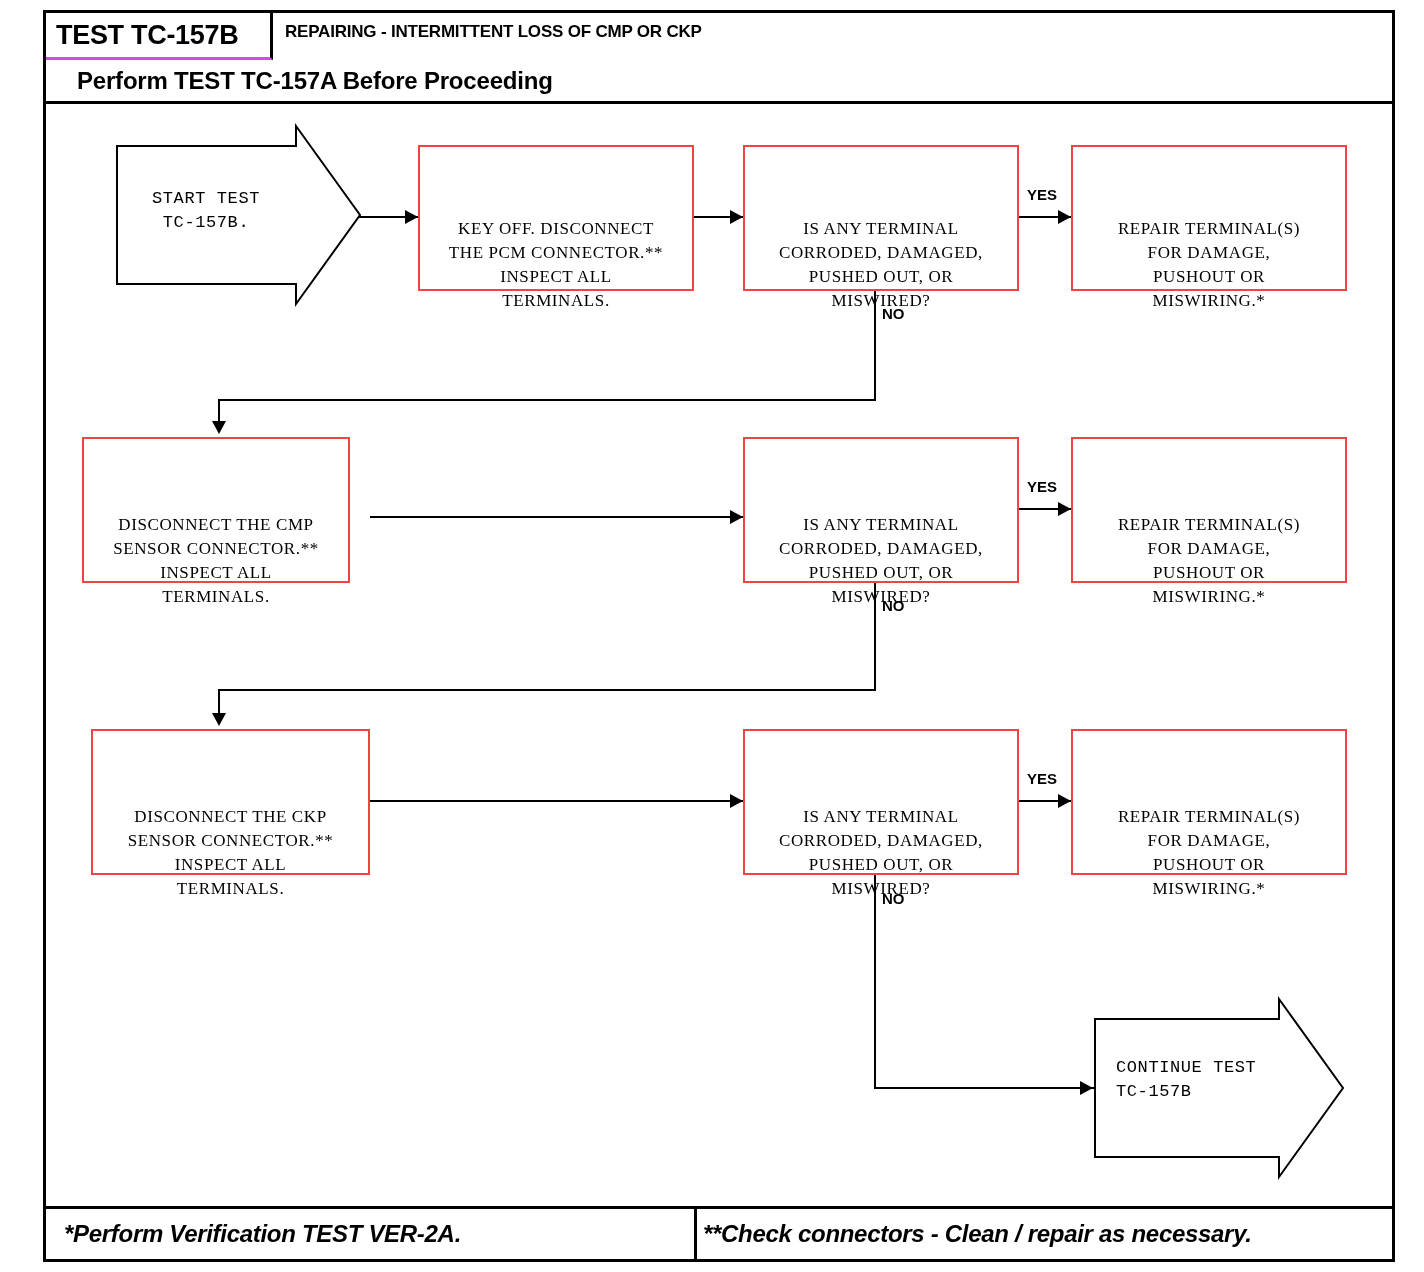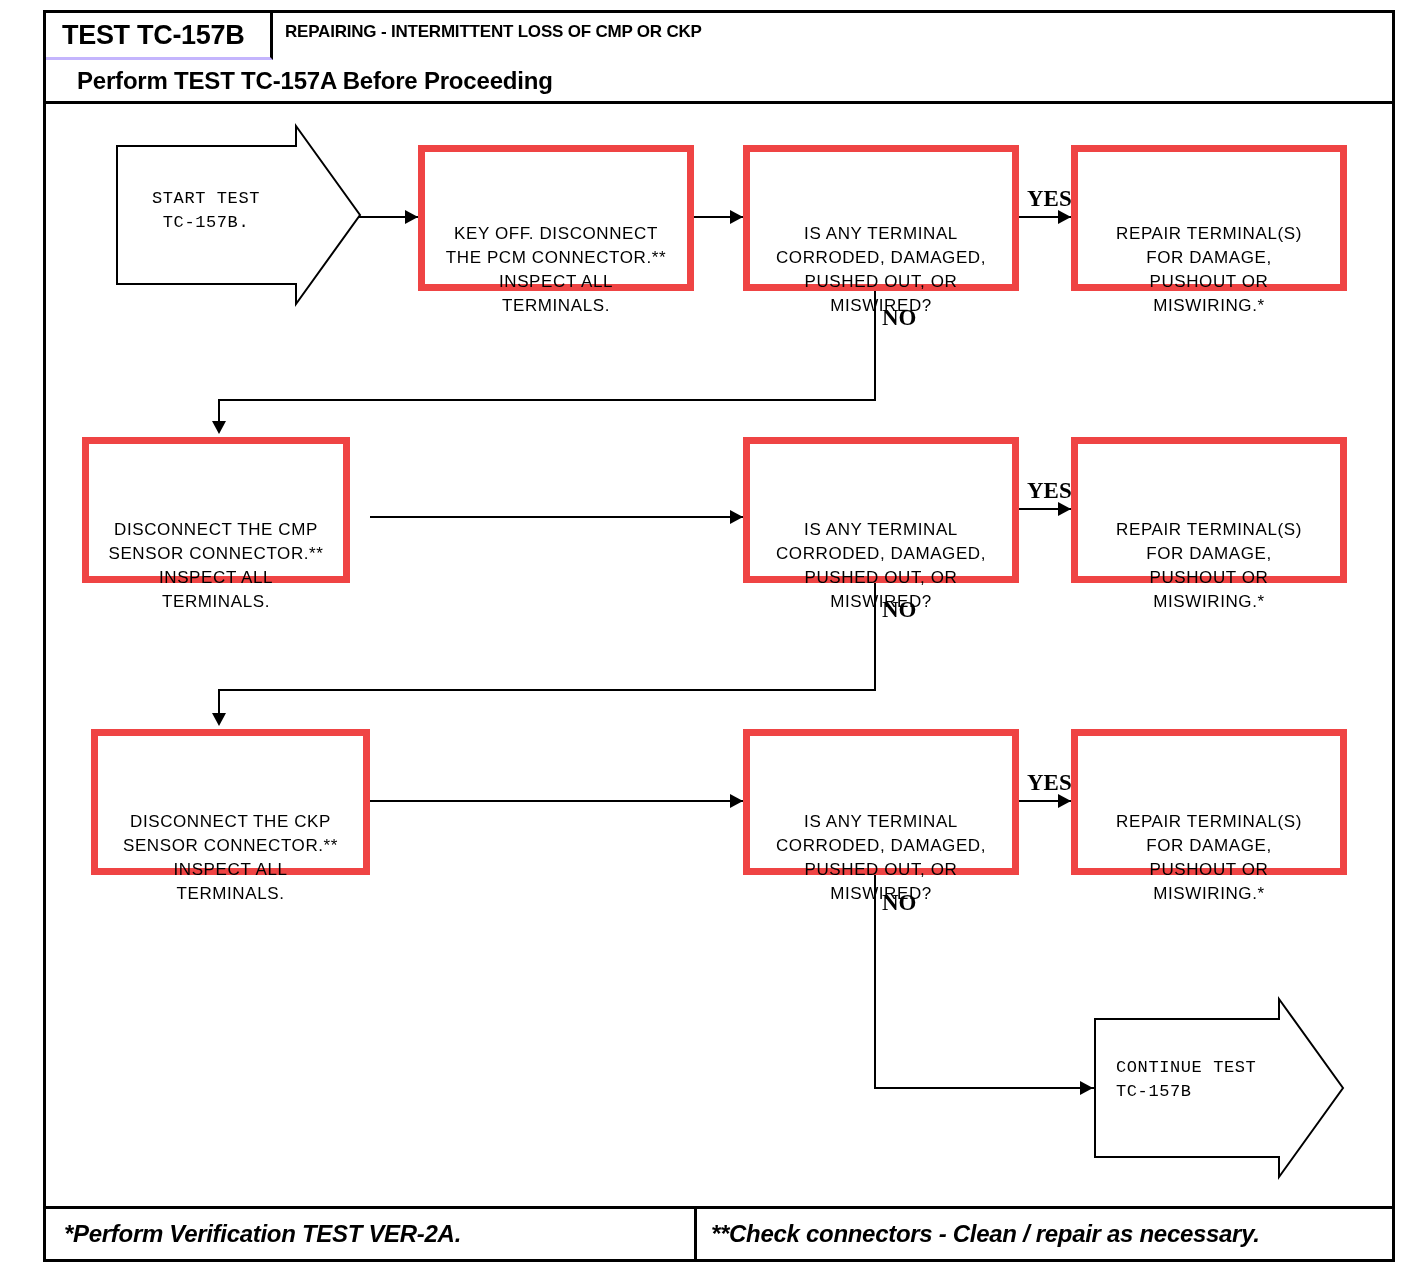--- a/index.html
+++ b/index.html
@@ -28,25 +28,25 @@
   }
 
   
   .hdr-title-cell {
     position: absolute;
     left: 46px;
     top: 13px;
     width: 227px;
     height: 47px;
     border-right: 3px solid #000;
-    border-bottom: 3px solid #c4b5fd;
+    border-bottom: 3px solid #d946ef;
     box-sizing: border-box;
     display: flex;
     align-items: center;
-    padding-left: 16px;
+    padding-left: 10px;
   }
   .hdr-title-text {
     font-size: 27px;
     font-weight: bold;
     letter-spacing: -0.3px;
     white-space: nowrap;
   }
   .hdr-main-text {
     position: absolute;
     left: 285px;
@@ -95,37 +95,37 @@
   .footer-left {
     left: 0;
     width: 651px;
     border-right: 3px solid #000;
     box-sizing: border-box;
     padding-left: 18px;
   }
   .footer-right {
     left: 651px;
     width: 695px;
-    padding-left: 14px;
+    padding-left: 6px;
   }
   .footer-text {
     font-size: 24px;
     font-weight: bold;
     font-style: italic;
     letter-spacing: -0.3px;
     white-space: nowrap;
   }
 
   
   .node {
     position: absolute;
-    border: 7px solid #ef4444;
+    border: 2px solid #ef4444;
     box-sizing: border-box;
     background: #fff;
-    font-family: Liberation Sans, sans-serif;
+    font-family: Liberation Serif, serif;
     font-size: 17px;
     line-height: 24px;
     letter-spacing: 0.6px;
     text-align: center;
     white-space: pre;
     color: #000;
   }
   .node-inner {
     padding-top: 22px;
   }
@@ -162,22 +162,22 @@
     border-left: 13px solid #000;
   }
   .ah-down {
     border-left: 7px solid transparent;
     border-right: 7px solid transparent;
     border-top: 13px solid #000;
   }
 
   .edge-label {
     position: absolute;
-    font-family: Liberation Serif, serif;
-    font-size: 23px;
+    font-family: Liberation Sans, sans-serif;
+    font-size: 15px;
     font-weight: bold;
     color: #000;
     white-space: nowrap;
   }
 </style>
 </head>
 <body>
 
 <div id="page">
 

